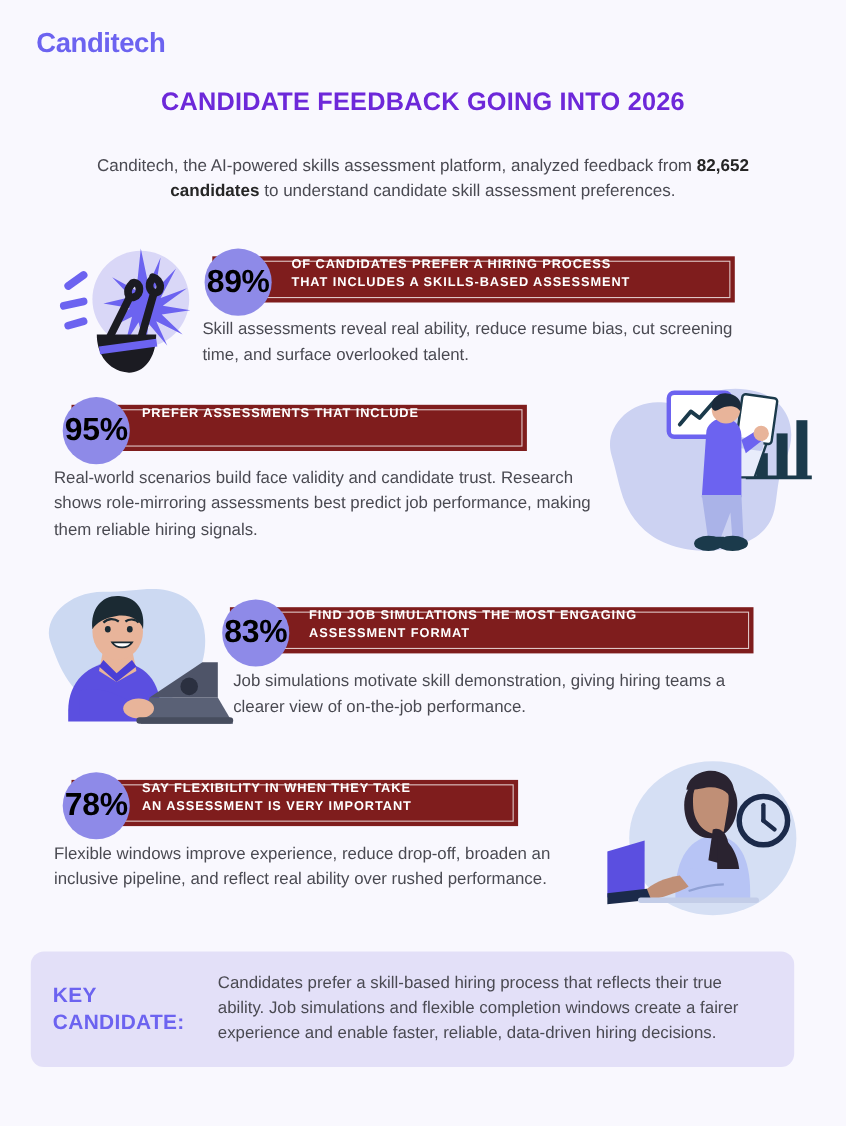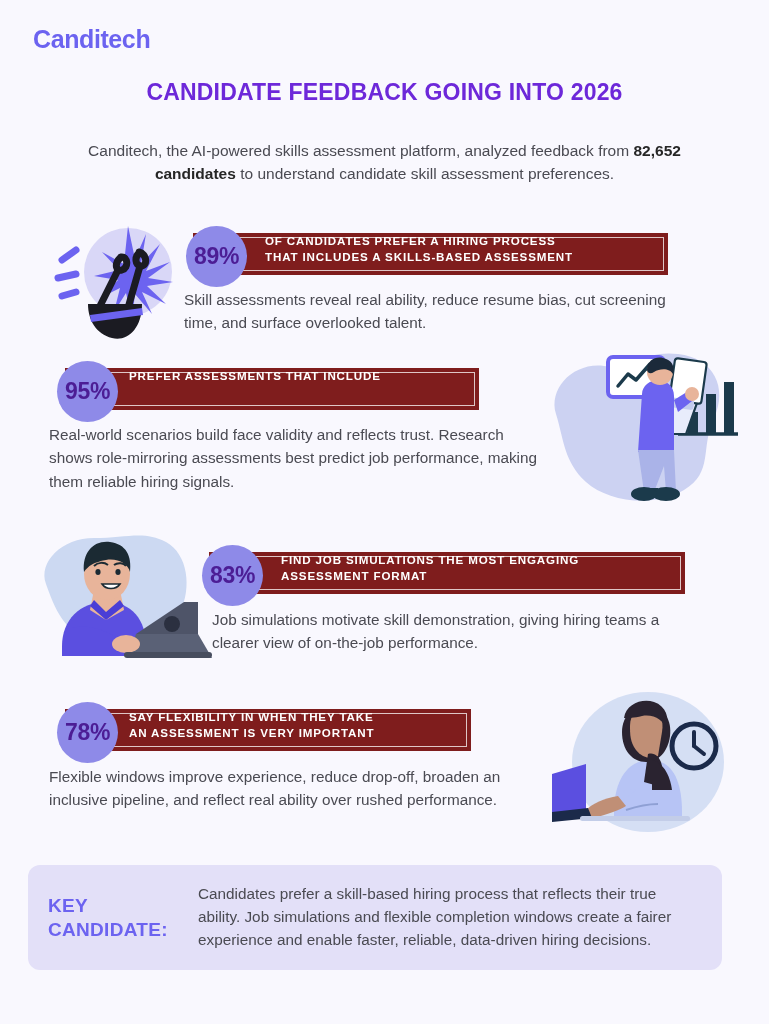--- a/index.html
+++ b/index.html
@@ -78,22 +78,22 @@
     z-index: 3;
   }
   .pct-circle {
     position: absolute;
     width: 61px; height: 61px;
     border-radius: 50%;
     background: #8e8ae8;
     display: flex;
     align-items: center;
     justify-content: center;
-    color: #4c1d95;
-    font-size: 23px;
+    color: #000000;
+    font-size: 29px;
     font-weight: bold;
     z-index: 4;
     letter-spacing: -0.3px;
   }
 
   .body-text {
     position: absolute;
     font-size: 15.3px;
     line-height: 1.52;
     color: #4a4a52;
@@ -224,21 +224,21 @@
   </svg>
 </div>
 
 <div class="banner" id="b2">
   <div class="banner-inner"></div>
   <div class="banner-text" style="margin-left:64px">
     <div>PREFER ASSESSMENTS THAT INCLUDE</div>
   </div>
 </div>
 <div class="pct-circle" id="c2">95%</div>
-<div class="body-text" id="t2">Real-world scenarios build face validity and reflects trust. Research shows role-mirroring assessments best predict job performance, making them reliable hiring signals.</div>
+<div class="body-text" id="t2">Real-world scenarios build face validity and candidate trust. Research shows role-mirroring assessments best predict job performance, making them reliable hiring signals.</div>
 
 <div class="illus" id="il-man">
   <svg viewBox="0 0 182 140" width="182" height="140">
     <path d="M14,56 C6,34 30,10 62,10 C94,10 112,2 134,14 C156,26 160,60 148,84 C136,108 100,120 66,114 C32,108 22,78 14,56 Z" fill="#ccd9f2"></path>
     <path d="M30,118 C30,92 48,74 74,74 C100,74 114,92 114,118 L114,128 L30,128 Z" fill="#5b4fe0"></path>
     <path d="M62,62 L88,62 L92,82 L74,92 L58,82 Z" fill="#e8b49a"></path>
     <path d="M62,72 L74,84 L88,72 L92,78 L74,92 L58,78 Z" fill="#4a3ed6"></path>
     <ellipse cx="75" cy="46" rx="23" ry="26" fill="#e8b49a"></ellipse>
     <path d="M52,44 C50,24 62,12 78,14 C94,16 100,28 98,44 C96,36 86,30 74,32 C62,34 56,38 52,44 Z" fill="#1b2a33"></path>
     <g fill="#1b2a33">

